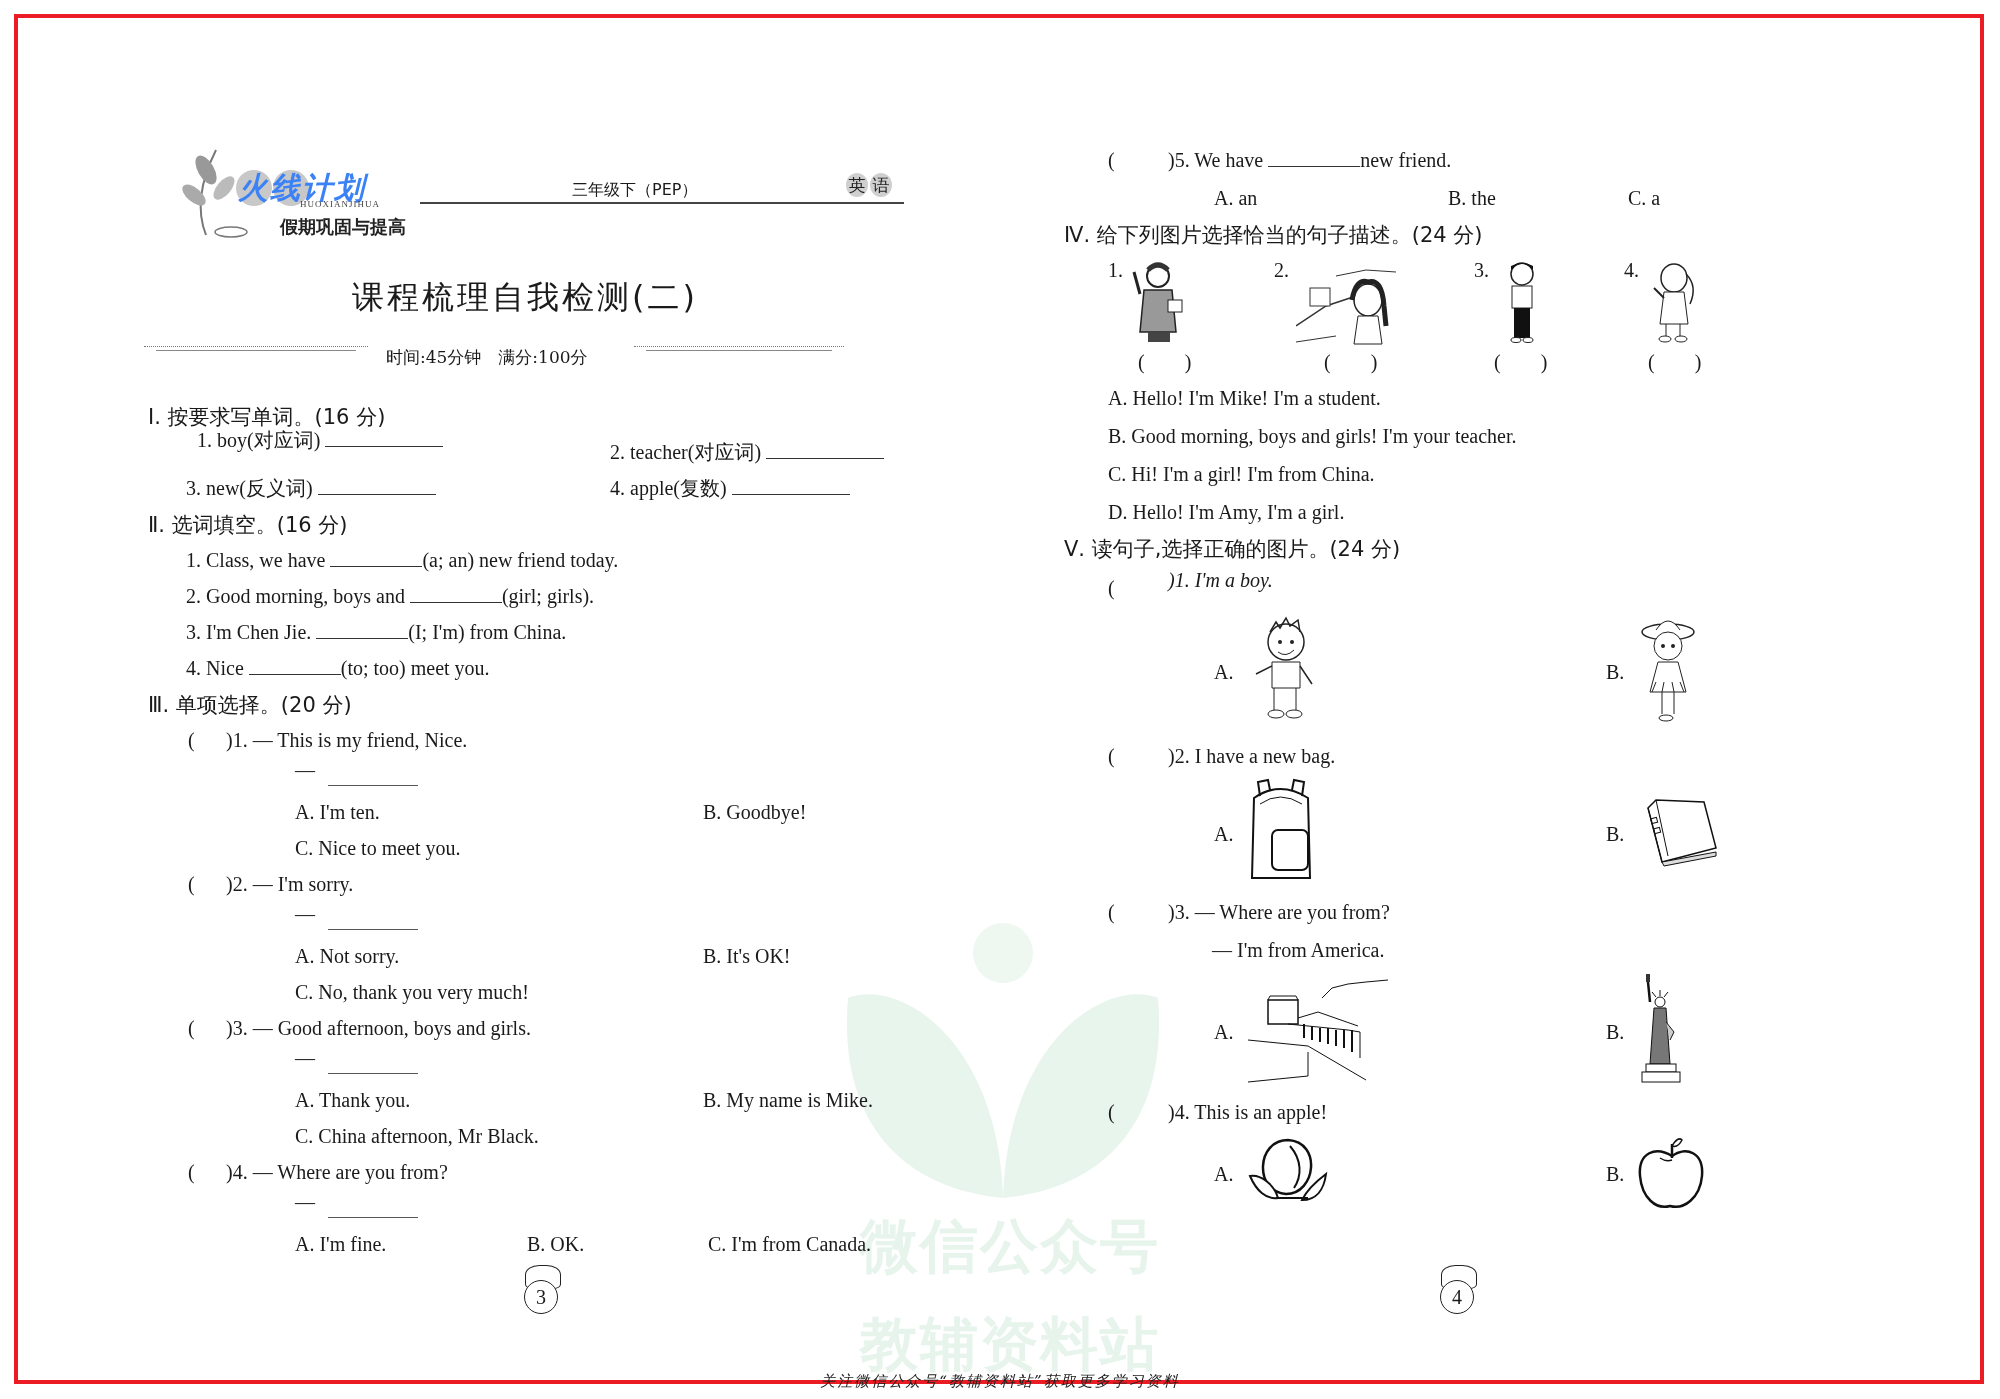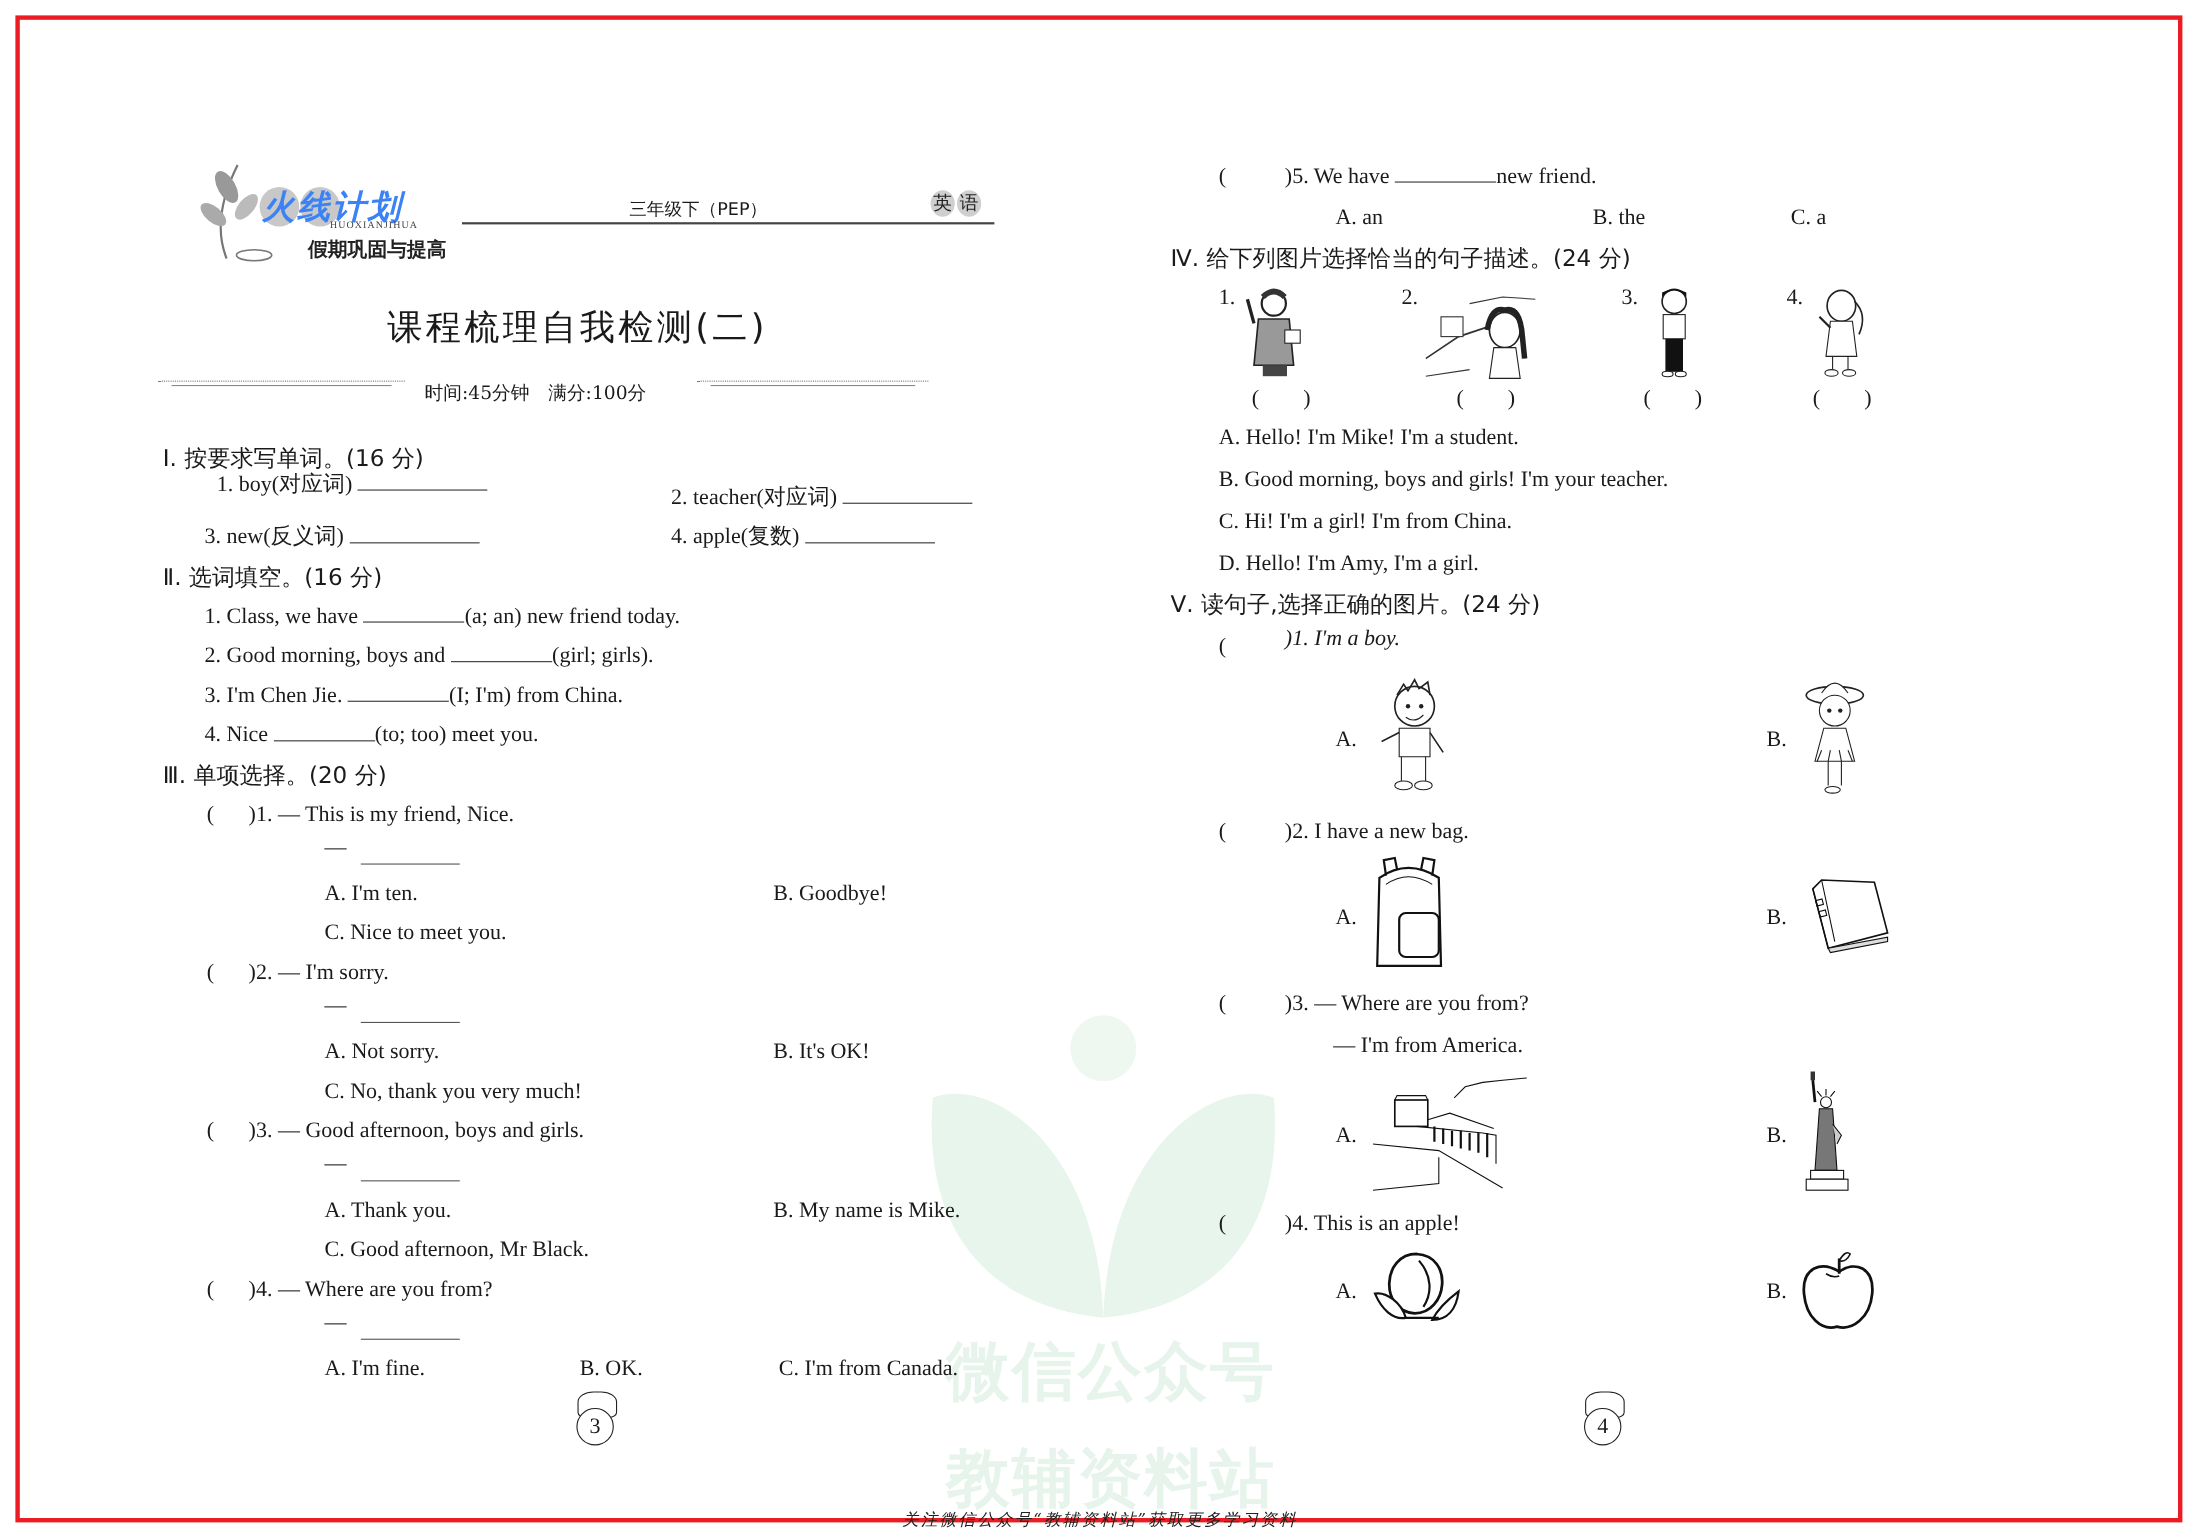--- a/index.html
+++ b/index.html
@@ -158,21 +158,21 @@
 
 <div class="abs t" style="left:188px;top:1016px;">(</div>
 <div class="abs t" style="left:226px;top:1016px;">
   <span>)3.</span>
   <span>— Good afternoon, boys and girls.</span>
 </div>
 <div class="abs t" style="left:295px;top:1046px;">—</div>
 <div class="abs" style="left:328px;top:1073px;width:90px;border-top:1.5px solid #555;"></div>
 <div class="abs t" style="left:295px;top:1088px;">A. Thank you.</div>
 <div class="abs t" style="left:703px;top:1088px;">B. My name is Mike.</div>
-<div class="abs t" style="left:295px;top:1124px;">C. Good afternoon, Mr Black.</div>
+<div class="abs t" style="left:295px;top:1124px;">C. China afternoon, Mr Black.</div>
 
 <div class="abs t" style="left:188px;top:1160px;">(</div>
 <div class="abs t" style="left:226px;top:1160px;">
   <span>)4.</span>
   <span>— Where are you from?</span>
 </div>
 <div class="abs t" style="left:295px;top:1190px;">—</div>
 <div class="abs" style="left:328px;top:1217px;width:90px;border-top:1.5px solid #555;"></div>
 <div class="abs t" style="left:295px;top:1232px;">A. I'm fine.</div>
 <div class="abs t" style="left:527px;top:1232px;">B. OK.</div>

